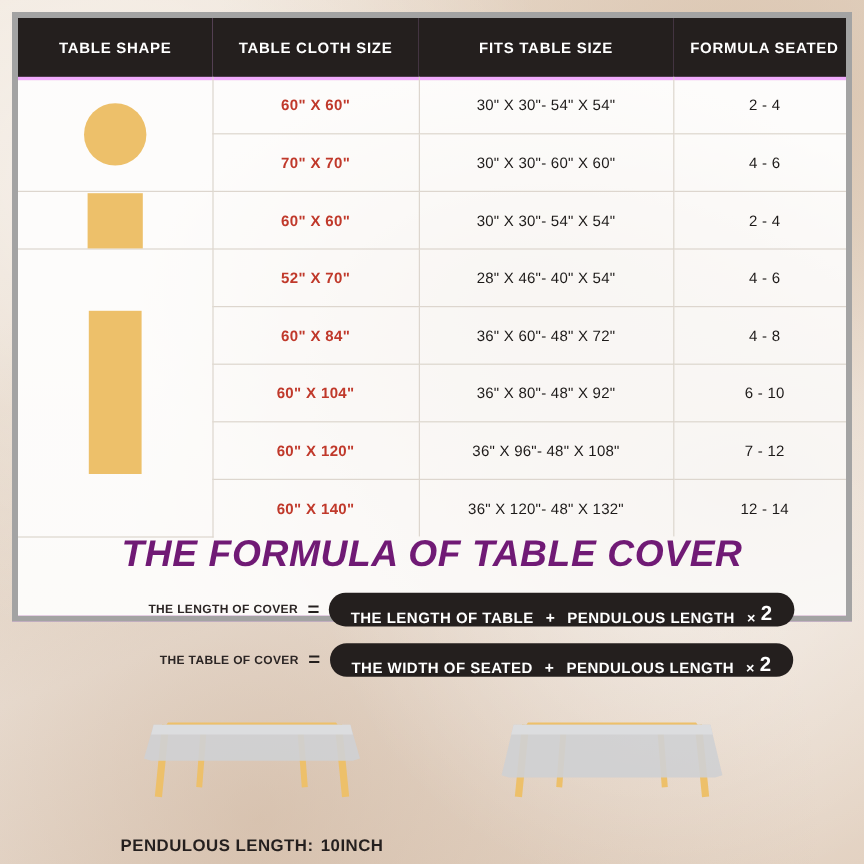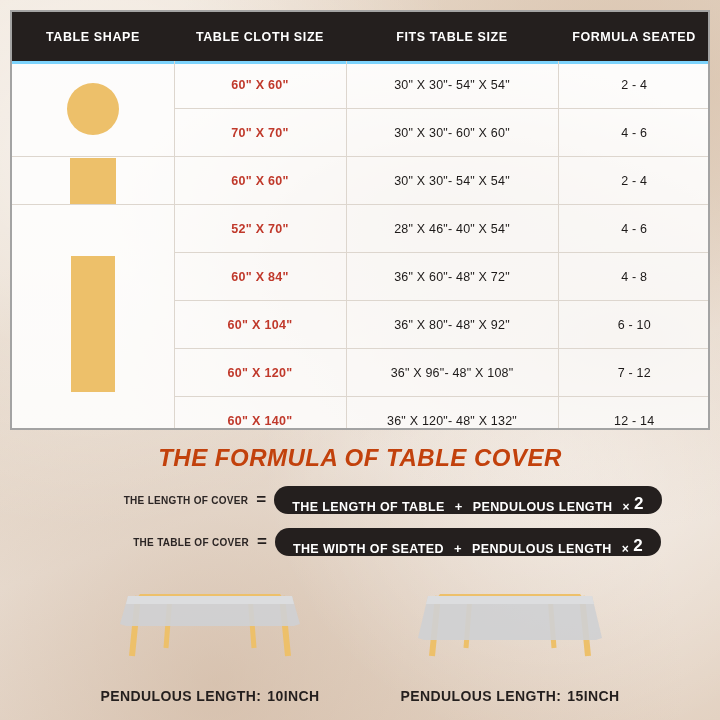--- a/index.html
+++ b/index.html
@@ -26,23 +26,23 @@
       radial-gradient(circle at 30% 95%, rgba(196,166,140,0.5) 0%, rgba(196,166,140,0) 55%),
       linear-gradient(160deg, #efe4d8 0%, #e6d8c9 35%, #f1e9e1 60%, #e3d2c2 100%);
   }
 
   
   .table-card {
     position: absolute;
     left: 10px;
     top: 10px;
     width: 700px;
-    height: 420px;
-    background: #7dd3fc;
-    border: 2px solid #a3a3a3;
+    height: 508px;
+    background: #f0abfc;
+    border: 5px solid #a3a3a3;
     box-sizing: border-box;
     overflow: hidden;
   }
   .table-inner {
     position: relative;
     width: 100%;
     height: 100%;
     box-sizing: border-box;
   }
   
@@ -125,25 +125,25 @@
 
   
   .formula {
     position: absolute;
     left: 0; right: 0;
     top: 430px;
     bottom: 0;
   }
   .formula-title {
     text-align: center;
-    font-size: 24px;
+    font-size: 31px;
     font-weight: bold;
     font-style: italic;
     letter-spacing: 0.5px;
-    color: #c2410c;
+    color: #701a75;
     margin-top: 14px;
   }
 
   .eq-row {
     display: flex;
     align-items: center;
     justify-content: center;
     margin-top: 14px;
   }
   .eq-label {
@@ -334,19 +334,16 @@
     <div class="illus">
       <svg class="tbl-svg" width="200" height="100" viewBox="0 0 200 100">
         <path d="M28 22 L22 82" stroke="#edc06a" stroke-width="6" fill="none"></path>
         <path d="M172 22 L178 82" stroke="#edc06a" stroke-width="6" fill="none"></path>
         <path d="M60 22 L56 74" stroke="#edc06a" stroke-width="5" fill="none"></path>
         <path d="M140 22 L144 74" stroke="#edc06a" stroke-width="5" fill="none"></path>
         <path d="M30 20 L170 20 L176 28 L24 28 Z" fill="#edc06a"></path>
         <path d="M18 22 L182 22 L192 64 L186 66 L14 66 L8 64 Z" fill="#cfd0d2" opacity="0.92"></path>
         <path d="M18 22 L182 22 L184 30 L16 30 Z" fill="#dcdddf" opacity="0.95"></path>
       </svg>
-      <div class="pend-label">
-        <span>PENDULOUS LENGTH</span><span>:</span><span class="val">15INCH</span>
-      </div>
     </div>
 
   </div>
 </div>
 
 </body></html>

